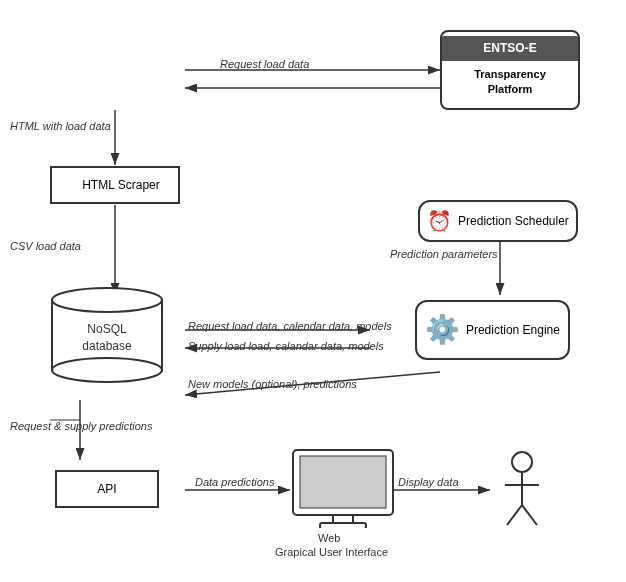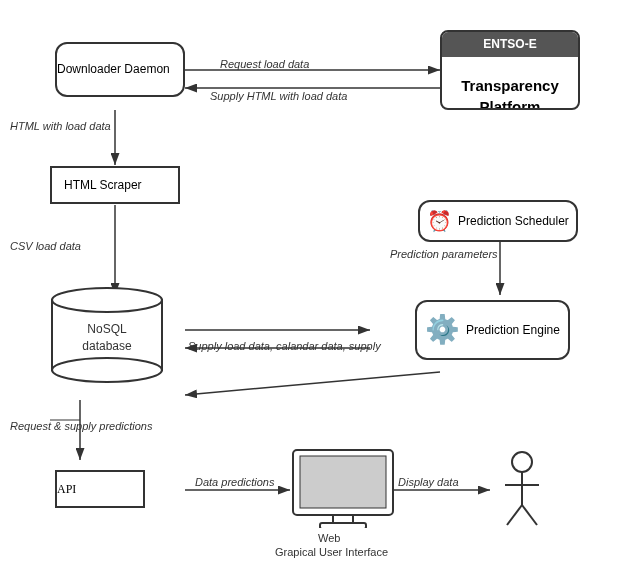--- a/index.html
+++ b/index.html
@@ -17,25 +17,24 @@
       width: 626px;
       height: 582px;
     }
     
     .box {
       position: absolute;
       border: 2px solid #333;
       background: #fff;
       display: flex;
       align-items: center;
-      justify-content: flex-start;
+      justify-content: center;
       text-align: center;
       font-size: 12px;
       line-height: 1.4;
-      gap: 12px;
     }
     .box-rounded {
       border-radius: 12px;
     }
     .box-dark-header {
       border-radius: 8px;
       overflow: hidden;
       flex-direction: column;
       padding: 0;
     }
@@ -128,30 +127,25 @@
     <line x1="80" y1="420" x2="50" y2="420" stroke="#333" stroke-width="1"></line>
 
     <line x1="185" y1="490" x2="290" y2="490" stroke="#333" stroke-width="1.5" marker-end="url(#arrowhead)"></line>
 
     <line x1="390" y1="490" x2="490" y2="490" stroke="#333" stroke-width="1.5" marker-end="url(#arrowhead)"></line>
 
   </svg>
 
   <div class="box box-dark-header" style="width:140px; height:80px; top:30px; left:440px;">
     <div class="header">ENTSO-E</div>
-    <div class="body" style="padding:6px 8px; font-size:15px; font-weight:bold;">Transparency<br>Platform</div>
-  </div>
-
-  <div class="box box-rounded" style="width:130px; height:55px; top:42px; left:55px;">
-    <span>Downloader
-Daemon</span>
-  </div>
+    <div class="body" style="padding:6px 8px; font-size:11px; font-weight:bold;">Transparency<br>Platform</div>
+  </div>
+
 
   <div class="arrow-label" style="top:58px; left:220px;">Request load data</div>
-  <div class="arrow-label" style="top:90px; left:210px;">Supply HTML with load data</div>
 
   <div class="arrow-label" style="top:120px; left:10px;">HTML with load data</div>
 
   <div class="box" style="width:130px; height:38px; top:166px; left:50px;padding-left:12px;">
     <span>HTML Scraper</span>
   </div>
 
   <div class="arrow-label" style="top:240px; left:10px;">CSV load data</div>
 
   <div class="db-container" style="top:280px; left:42px; width:130px; height:110px;">
@@ -173,26 +167,28 @@
     <span>Prediction Scheduler</span>
   </div>
 
   <div class="arrow-label" style="top:248px; left:390px;">Prediction parameters</div>
 
   <div class="box box-rounded" style="width:155px; height:60px; top:300px; left:415px; display:flex; flex-direction:row; align-items:center; justify-content:center; gap:6px;">
     <span class="gear-icon" style="font-size:28px;">⚙️</span>
     <span>Prediction Engine</span>
   </div>
 
-  <div class="arrow-label" style="top:340px; left:188px;">Supply load data, calandar data, supply</div>
-
+  <div class="arrow-label" style="top:320px; left:188px;">Request load data, calendar data, models</div>
+  <div class="arrow-label" style="top:340px; left:188px;">Supply load load, calandar data, models</div>
+
+  <div class="arrow-label" style="top:378px; left:188px;">New models (optional), predictions</div>
 
   <div class="arrow-label" style="top:420px; left:10px; font-style:italic;">Request &amp; supply predictions</div>
 
-  <div class="box" style="width:90px; height:38px; top:470px; left:55px;font-family:Liberation Serif, serif;">
+  <div class="box" style="width:104px; height:38px; top:470px; left:55px;">
     <span>API</span>
   </div>
 
   <div class="arrow-label" style="top:476px; left:195px;">Data predictions</div>
 
   <div class="monitor-shape" style="top:448px; left:288px;">
     <svg width="110" height="80">
 
       <rect x="5" y="2" width="100" height="65" rx="4" ry="4" fill="#fff" stroke="#333" stroke-width="2"></rect>
 

